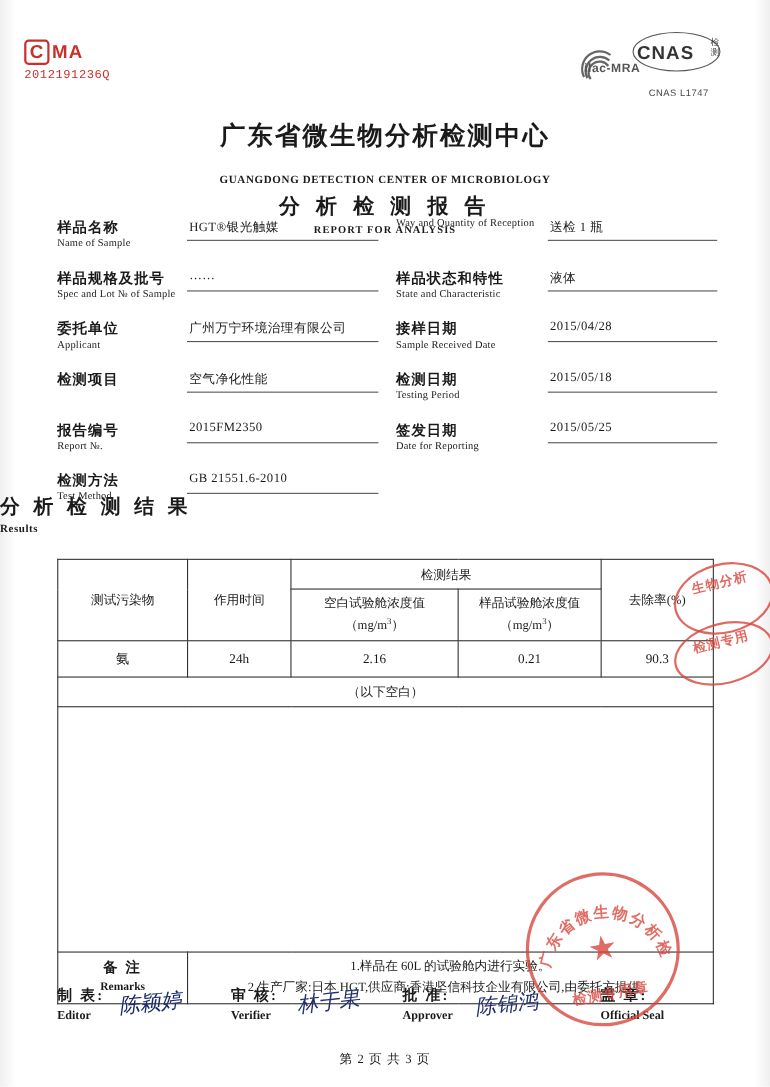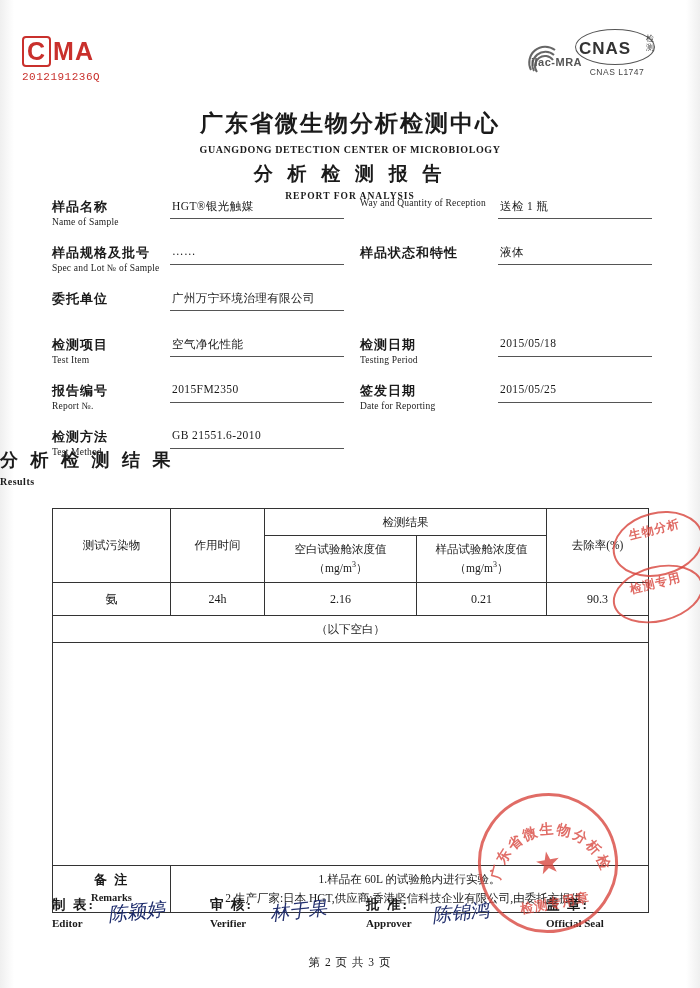--- a/index.html
+++ b/index.html
@@ -24,21 +24,21 @@
   
   .logo-mma {
     position: absolute;
     left: 22px;
     top: 36px;
     width: 120px;
   }
   .mma-glyph {
     font-family: "Liberation Sans", sans-serif;
     font-weight: bold;
-    font-size: 25px;
+    font-size: 17px;
     letter-spacing: 1px;
     color: #c9302c;
     line-height: 1;
   }
   .mma-box {
     display: inline-block;
     border: 2px solid #c9302c;
     border-radius: 4px;
     padding: 1px 3px 1px 3px;
     margin-right: 2px;
@@ -89,21 +89,21 @@
     font-size: 17px;
     font-weight: bold;
     color: #333;
     letter-spacing: 1px;
   }
   .cnas-sub {
     font-family: "Liberation Sans", sans-serif;
     font-size: 8.5px;
     color: #444;
     letter-spacing: 0.5px;
-    margin-top: 0;
+    margin-top: 12px;
   }
   .cnas-oval {
     position: absolute;
     left: 4px;
     top: -4px;
     width: 78px;
     height: 34px;
     border: 1.5px solid #555;
     border-radius: 50%;
   }
@@ -127,21 +127,21 @@
   }
   .t-cn-main {
     font-size: 23px;
     font-weight: bold;
     letter-spacing: 2px;
   }
   .t-en-main {
     font-family: "Liberation Serif", serif;
     font-size: 10px;
     letter-spacing: 0.6px;
-    margin-top: 5px;
+    margin-top: 19px;
     font-weight: bold;
   }
   .t-cn-sub {
     font-size: 19px;
     font-weight: bold;
     letter-spacing: 5px;
     margin-top: 6px;
   }
   .t-en-sub {
     font-size: 9.5px;
@@ -428,37 +428,44 @@
 
     <div class="field-row">
       <div class="fcol left">
         <span class="flabel-cn">样品规格及批号</span>
         <span class="flabel-en">Spec and Lot № of Sample</span>
         <span class="fvalue">……</span>
         <span class="fline"></span>
       </div>
       <div class="fcol right">
         <span class="flabel-cn">样品状态和特性</span>
+        <span class="flabel-en">State and Characteristic</span>
         <span class="fvalue wide">液体</span>
         <span class="fline wide"></span>
       </div>
     </div>
 
     <div class="field-row">
       <div class="fcol left">
         <span class="flabel-cn">委托单位</span>
+        <span class="flabel-en">Applicant</span>
         <span class="fvalue">广州万宁环境治理有限公司</span>
         <span class="fline"></span>
+      </div>
+      <div class="fcol right">
+        <span class="flabel-cn">接样日期</span>
+        <span class="flabel-en">Sample Received Date</span>
+        <span class="fvalue wide">2015/04/28</span>
+        <span class="fline wide"></span>
       </div>
     </div>
 
     <div class="field-row">
       <div class="fcol left">
         <span class="flabel-cn">检测项目</span>
-        <span class="flabel-en">Test Item</span>
         <span class="fvalue">空气净化性能</span>
         <span class="fline"></span>
       </div>
       <div class="fcol right">
         <span class="flabel-cn">检测日期</span>
         <span class="flabel-en">Testing Period</span>
         <span class="fvalue wide">2015/05/18</span>
         <span class="fline wide"></span>
       </div>
     </div>

